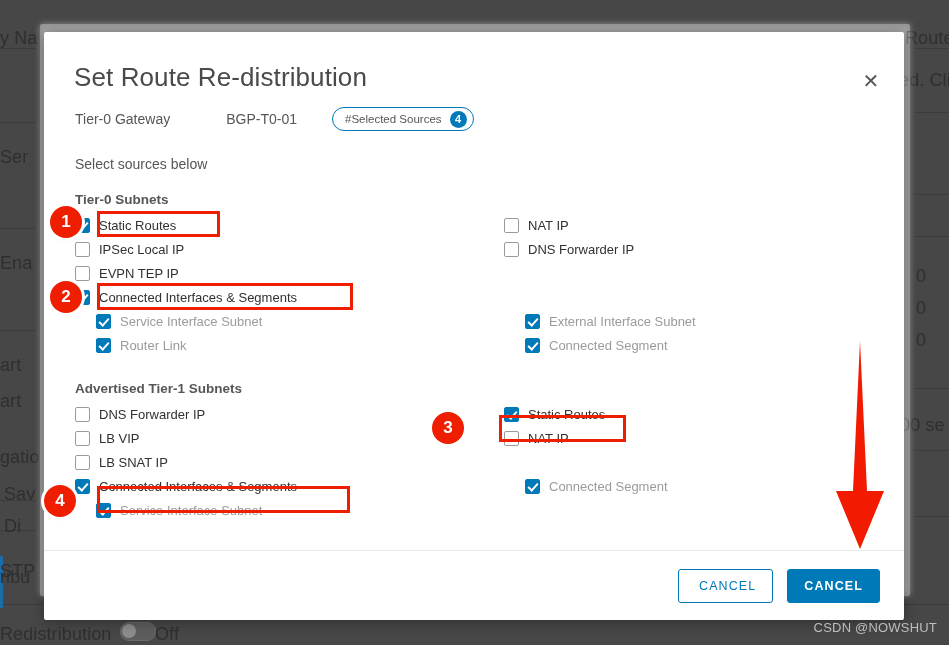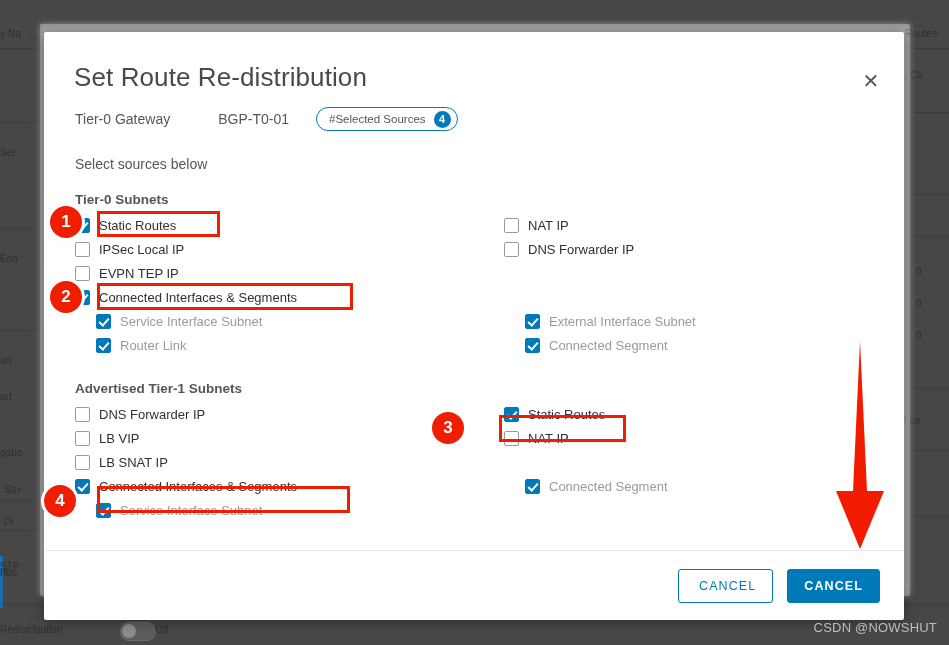--- a/index.html
+++ b/index.html
@@ -22,21 +22,21 @@
   
   .bg-layer {
     position: absolute;
     inset: 0;
     background: #474747;
     overflow: hidden;
   }
   .bg-text {
     position: absolute;
     color: #2f2f2f;
-    font-size: 10px;
+    font-size: 18px;
     white-space: nowrap;
     letter-spacing: .1px;
   }
   .bg-rule {
     position: absolute;
     height: 1px;
     background: #3c3c3c;
   }
   .bg-panel {
     position: absolute;
@@ -116,21 +116,21 @@
     font-weight: 400;
     color: #4a4a4a;
     letter-spacing: .1px;
   }
   .subtitle-row {
     position: absolute;
     left: 31px;
     top: 75px;
     display: flex;
     align-items: center;
-    gap: 4px;
+    gap: 12px;
     font-size: 14px;
     color: #565656;
   }
   .subtitle-gw-label { margin-right: 44px; }
   .subtitle-gw-name { margin-right: 23px; }
   .pill {
     display: inline-flex;
     align-items: center;
     gap: 8px;
     border: 1px solid #0079b8;

